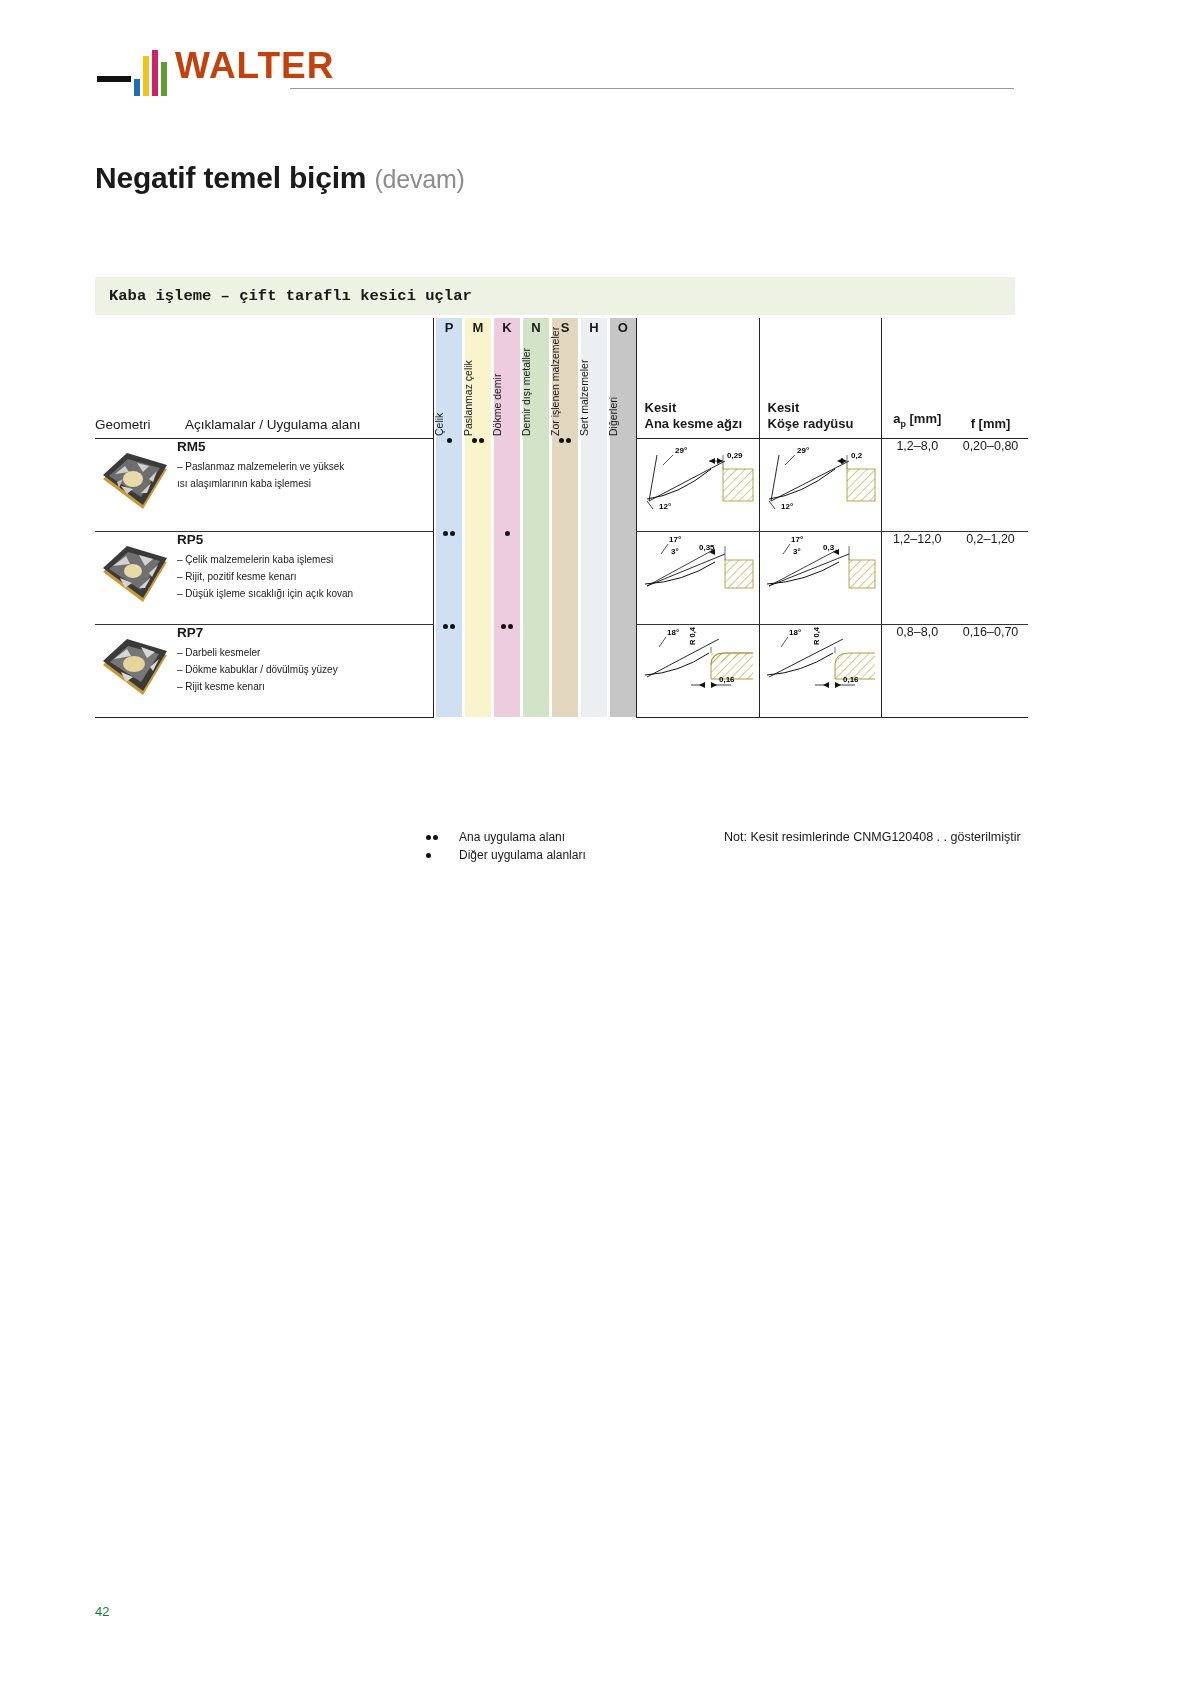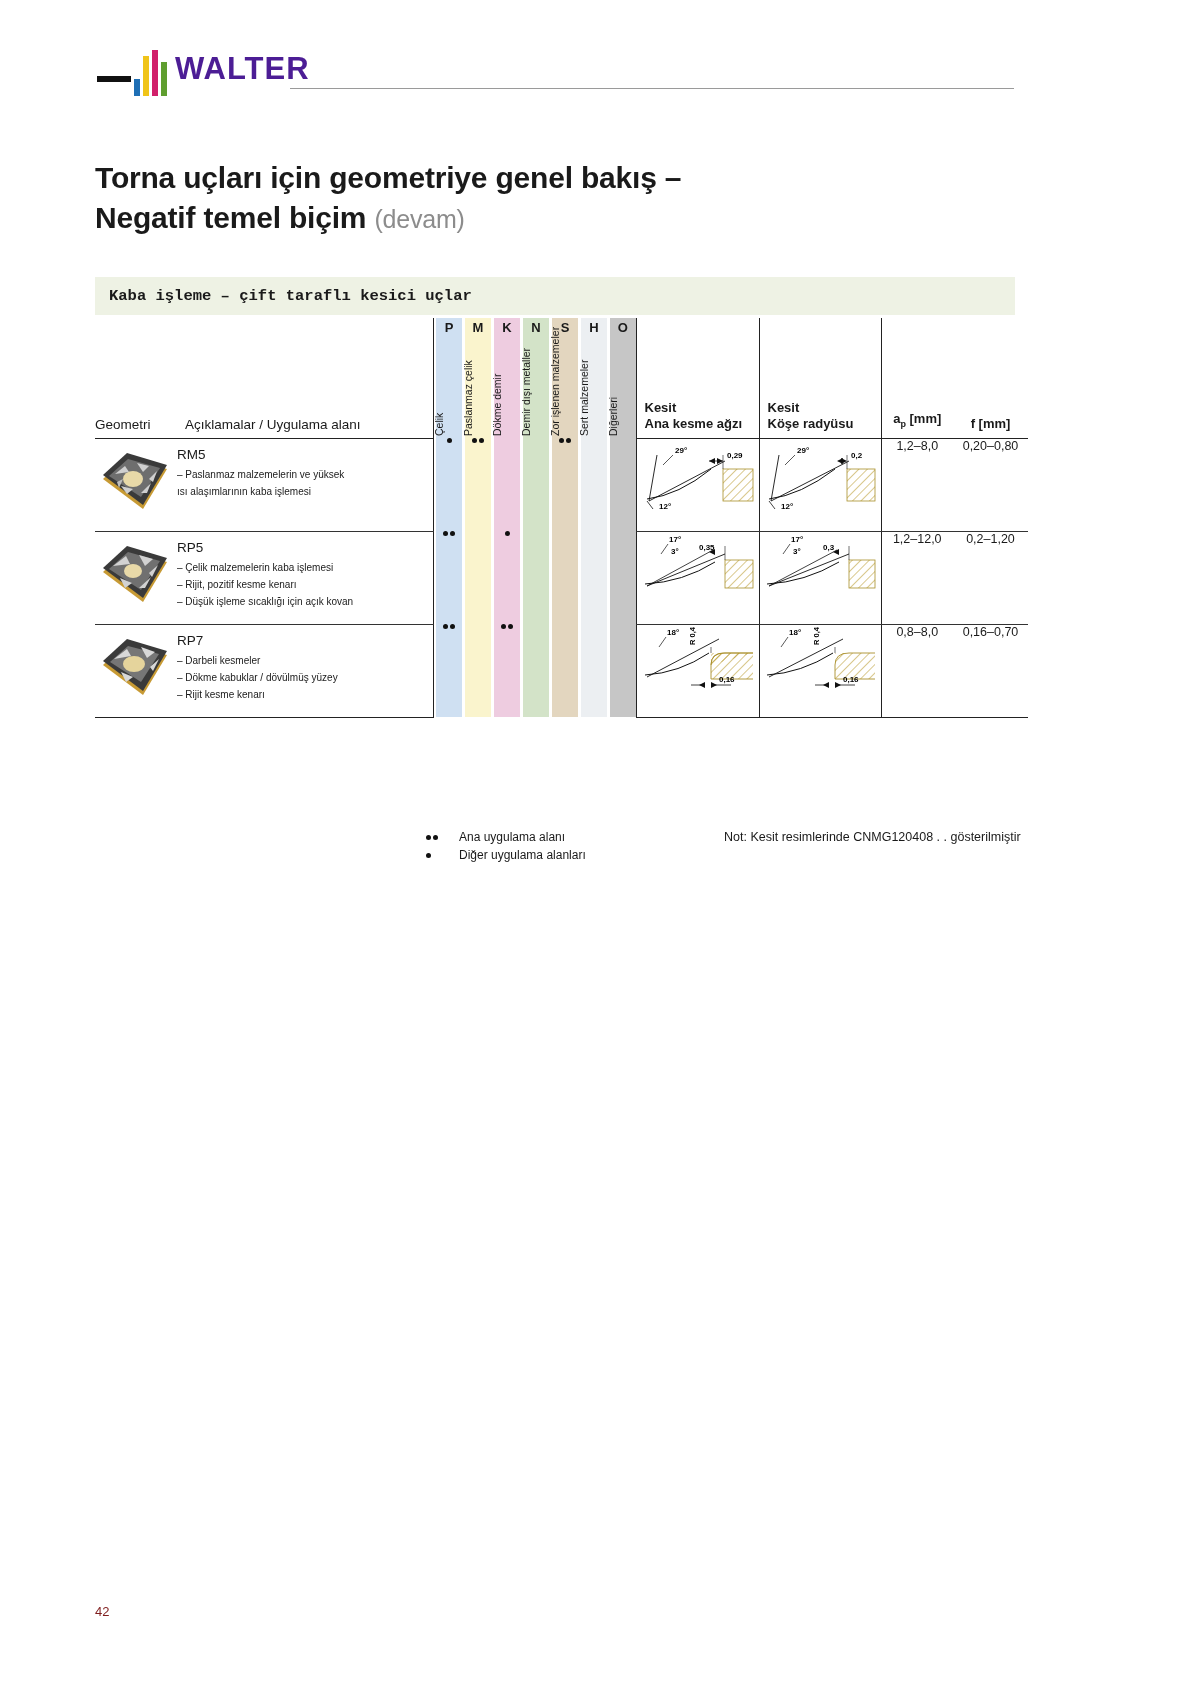--- a/index.html
+++ b/index.html
@@ -16,22 +16,22 @@
   
   .header { position:absolute; left:0; top:0; width:1200px; height:130px; }
   .logo { position:absolute; left:97px; top:50px; display:flex; align-items:flex-end; height:46px; }
   .logo-dash { width:34px; height:6px; background:#111; margin-bottom:14px; }
   .logo-bars { display:flex; align-items:flex-end; height:46px; margin-left:3px; }
   .logo-bars span { display:block; width:6px; margin-right:3px; }
   .bar-blue  { height:17px; background:#1f6fb5; }
   .bar-yel   { height:40px; background:#f0c419; margin-bottom:0px !important; }
   .bar-mag   { height:46px; background:#d1206a; }
   .bar-grn   { height:34px; background:#5f9e2f; }
-  .logo-text { font-family:"Liberation Sans", sans-serif; font-weight:bold; font-size:31px;
-               letter-spacing:1px; color:#4c1d95; margin-left:5px; margin-bottom:9px; }
+  .logo-text { font-family:"Liberation Sans", sans-serif; font-weight:bold; font-size:37px;
+               letter-spacing:1px; color:#c2410c; margin-left:5px; margin-bottom:9px; }
   .header-rule { position:absolute; left:290px; top:88px; width:724px; height:1px; background:#9a9a9a; }
 
   
   .title-block { position:absolute; left:95px; top:158px; width:900px; }
   .title-l1, .title-l2 { font-size:30px; font-weight:bold; line-height:40px; letter-spacing:-0.2px; }
   .title-sub { font-size:25px; font-weight:normal; color:#8c8c8c; }
 
   
   .banner { position:absolute; left:95px; top:277px; width:920px; height:38px; background:#eef2e4; }
   .banner-text { position:absolute; left:14px; top:10px; font-size:15.5px; font-weight:bold; color:#1a1a1a;font-family:Liberation Mono, monospace; }
@@ -71,60 +71,59 @@
 
   .hdr-cell { font-size:13px; font-weight:bold; line-height:16px; padding-left:8px; }
   .hdr-cell-c { font-size:13px; font-weight:bold; line-height:16px; text-align:center; }
 
   .rule-thin { border-bottom:1px solid #333; }
   .rule-thick { border-bottom:1.5px solid #222; }
 
   .vline { border-left:1.5px solid #222; }
 
   
-  .geo-name { font-size:13.5px; font-weight:normal; margin-bottom:4px;margin-top:8px; }
+  .geo-name { font-size:13.5px; font-weight:bold; margin-bottom:4px; }
   .geo-li { font-size:10px; line-height:17px; white-space:nowrap; }
   .desc-cell { padding:12px 0 14px 8px; }
 
   .dot-cell { text-align:center; vertical-align:middle; font-size:0; }
   .dot { display:inline-block; width:5px; height:5px; border-radius:50%; background:#111; margin:0 1px; vertical-align:middle; }
 
   .num-cell { font-size:12.5px; text-align:center; padding-top:12px; }
 
   .draw-cell { padding:6px 4px; text-align:center; vertical-align:middle;font-weight:bold; }
 
   
   .legend { position:absolute; left:425px; top:828px; font-size:12px; }
   .legend-row { display:flex; align-items:center; height:18px; }
   .legend-mark { width:34px; text-align:left; font-size:0; }
   .legend-label { font-size:12px; }
   .note { position:absolute; left:724px; top:830px; font-size:12.5px; }
 
   
-  .page-no { position:absolute; left:95px; top:1604px; font-size:13px; color:#7f1d1d; }
+  .page-no { position:absolute; left:95px; top:1604px; font-size:13px; color:#15803d; }
 </style>
 </head>
 <body>
 
 <div class="header">
   <div class="logo">
     <div class="logo-dash"></div>
     <div class="logo-bars">
       <span class="bar-blue"></span>
       <span class="bar-yel"></span>
       <span class="bar-mag"></span>
       <span class="bar-grn"></span>
     </div>
     <div class="logo-text">WALTER</div>
   </div>
   <div class="header-rule"></div>
 </div>
 
 <div class="title-block">
-  <div class="title-l1">Torna uçları için geometriye genel bakış –</div>
   <div class="title-l2">
     <span>Negatif temel biçim</span>
     <span class="title-sub">(devam)</span>
   </div>
 </div>
 
 <div class="banner">
   <div class="banner-text">Kaba işleme – çift taraflı kesici uçlar</div>
 </div>
 

